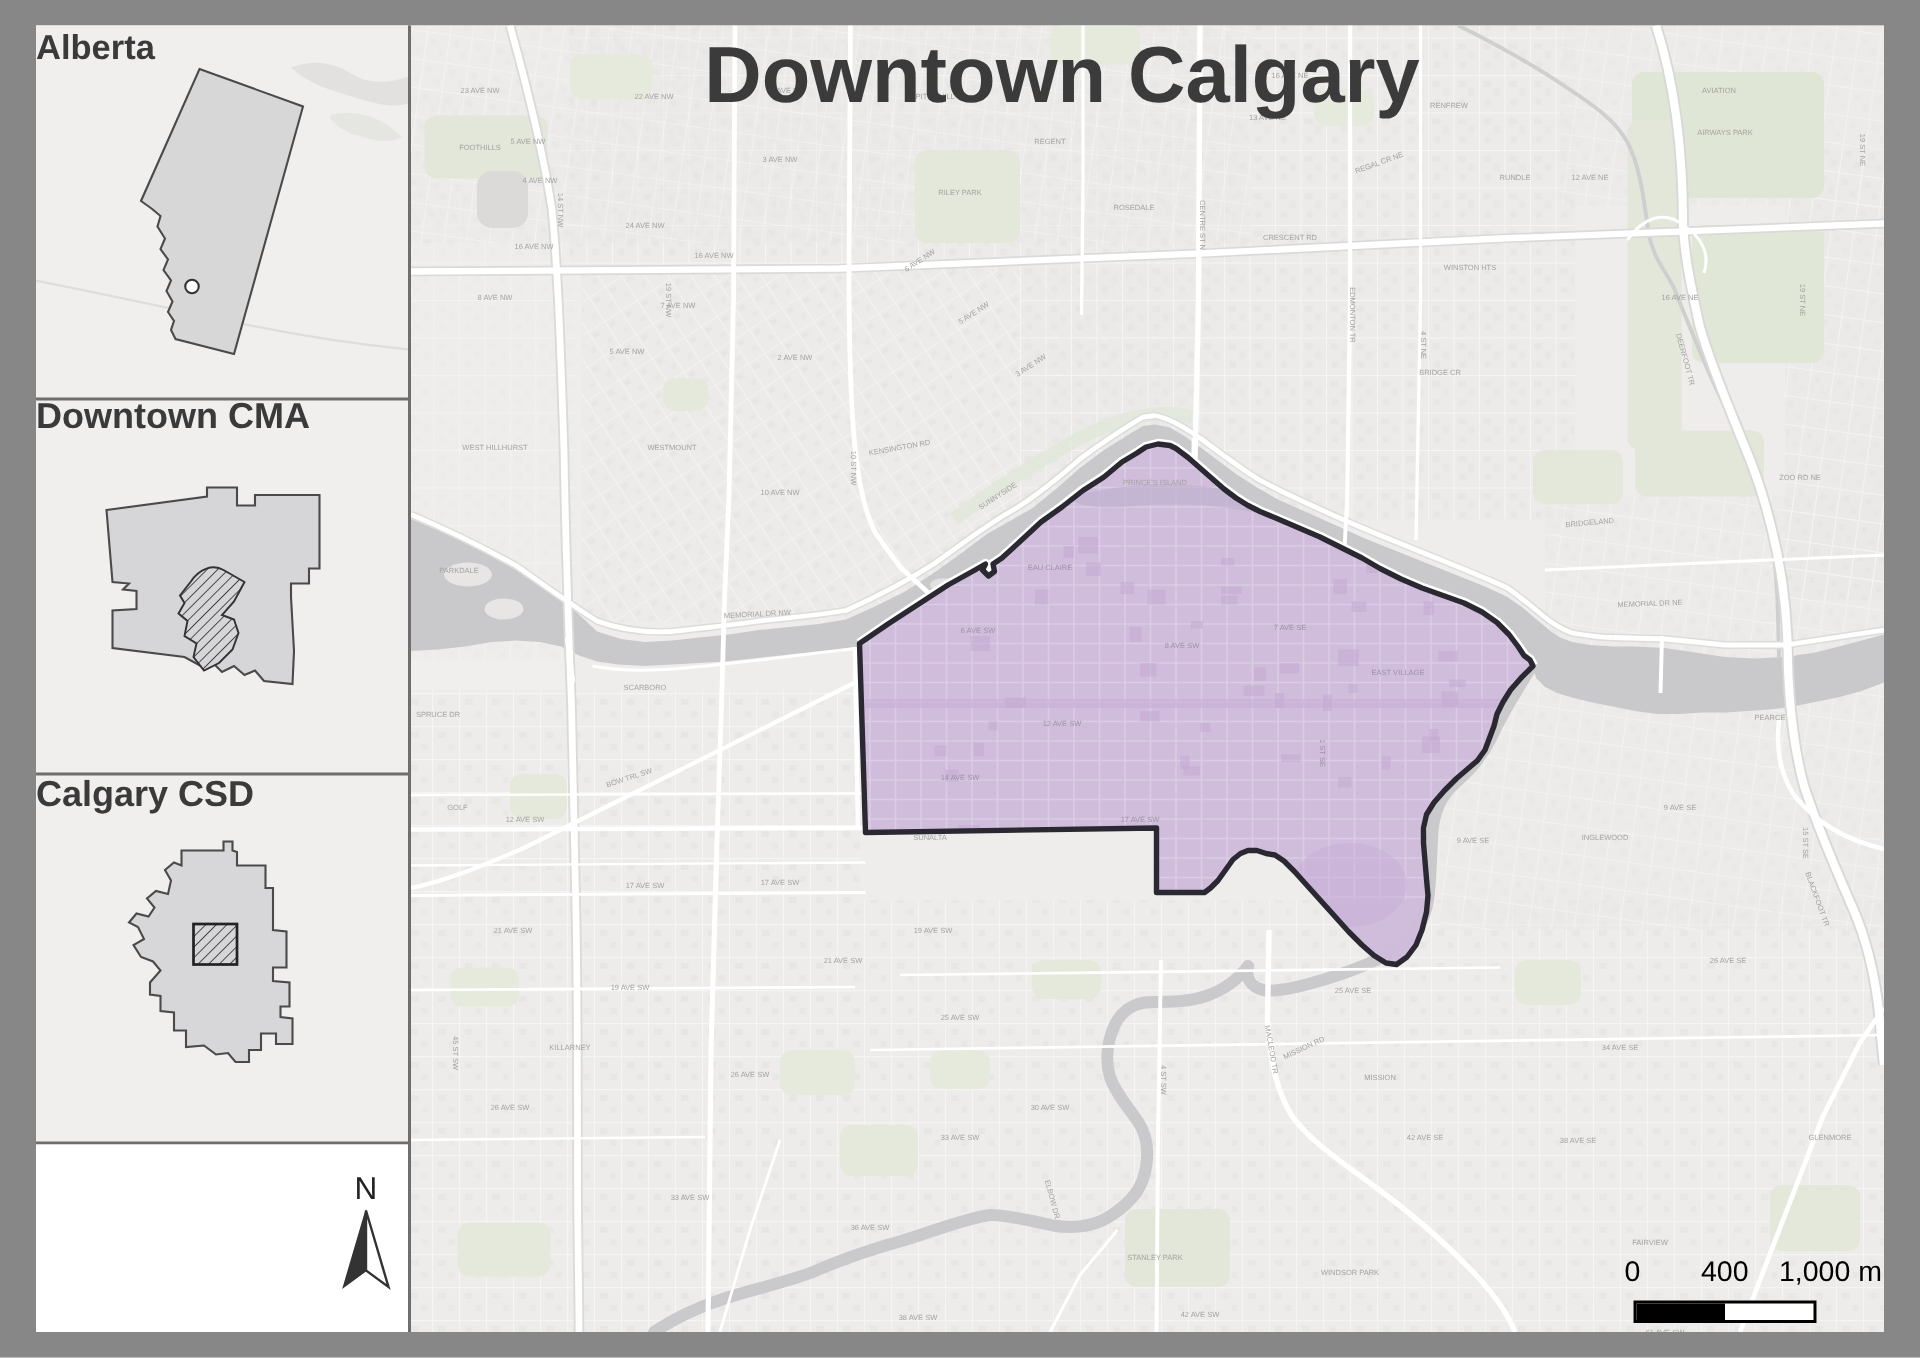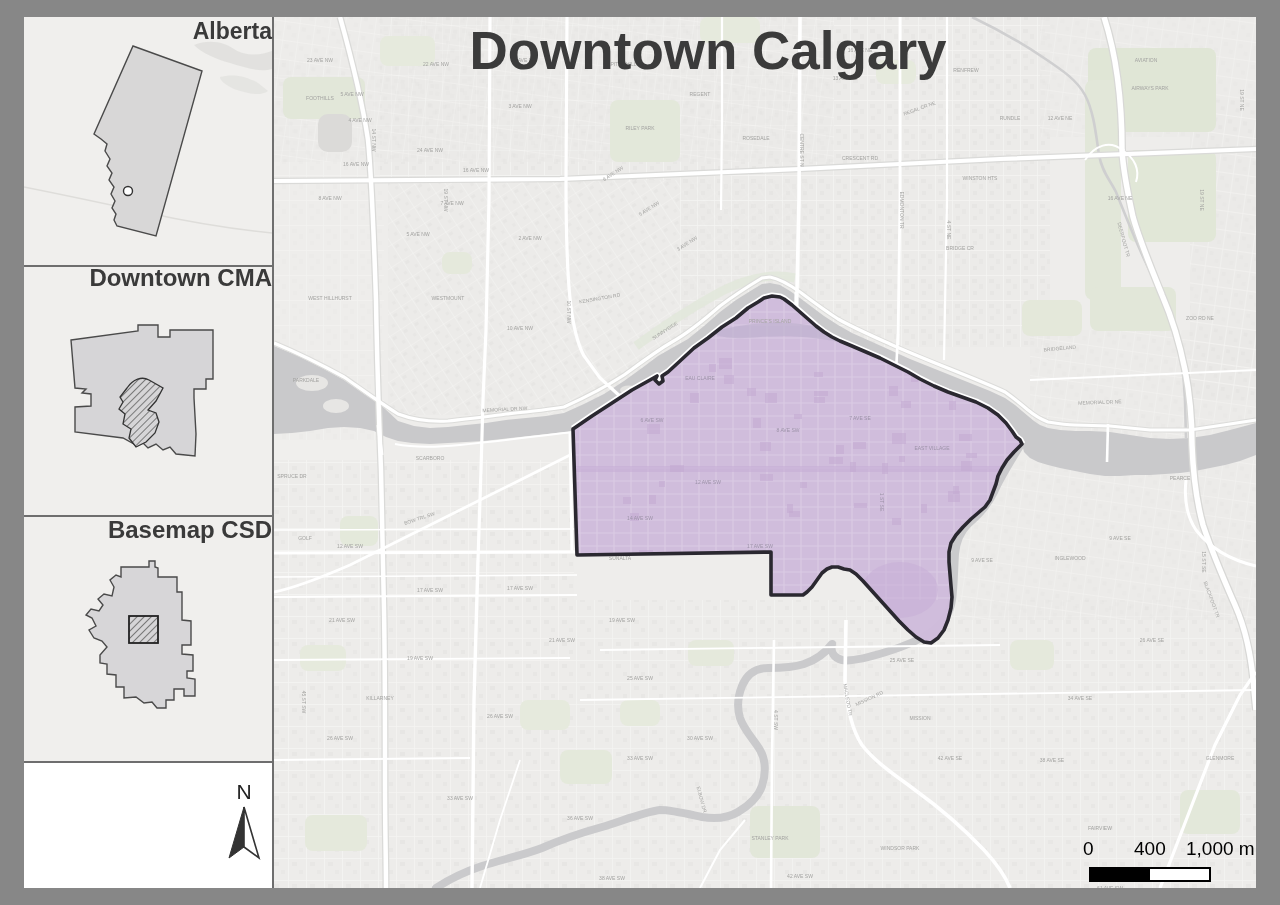--- a/index.html
+++ b/index.html
@@ -1,19 +1,19 @@
 <!DOCTYPE html>
 <html><head>
 <meta charset="utf-8">
 <style>
   html,body{margin:0;padding:0;}
   body{width:1280px;height:905px;overflow:hidden;font-family:"Liberation Sans", sans-serif;}
   #frame{position:absolute;left:0;top:0;width:1280px;height:905px;background:#878787;}
   #content{position:absolute;left:24px;top:17px;width:1232px;height:871px;background:#efeeec;}
-  .panel-title{position:absolute;left:24px;width:248px;text-align:right;font-weight:bold;color:#3a3a3a;font-size:24px;letter-spacing:0px;}
+  .panel-title{position:absolute;left:24px;width:248px;text-align:left;font-weight:bold;color:#3a3a3a;font-size:24px;letter-spacing:0px;}
   #sidebar-bg{position:absolute;left:24px;top:17px;width:248px;height:871px;background:#f0efed;}
   .hline{position:absolute;left:24px;width:250px;height:2px;background:#6e6e6e;}
   #vdivider{position:absolute;left:272px;top:17px;width:2px;height:871px;background:#6e6e6e;}
   #infobox{position:absolute;left:24px;top:763px;width:248px;height:125px;background:#ffffff;}
   #infotext{position:absolute;left:5px;top:4px;font-size:14.5px;line-height:17px;color:#111;white-space:nowrap;}
   #maintitle{position:absolute;left:274px;top:20px;width:868px;text-align:center;font-weight:bold;font-size:53px;color:#3b3b3b;letter-spacing:0px;}
   #scalelabels{position:absolute;left:1050px;top:838px;width:206px;height:20px;font-size:19px;color:#000;}
   #scalebar{position:absolute;left:1089px;top:867px;width:118px;height:11px;background:#fff;border:2px solid #000;}
   #scalebar .half{position:absolute;left:0;top:0;width:59px;height:11px;background:#000;}
 </style>
@@ -407,21 +407,21 @@
 </svg>
 </div>
 
 <div class="hline" style="top:265px;"></div>
 <div class="hline" style="top:515px;"></div>
 <div class="hline" style="top:761px;"></div>
 <div id="vdivider"></div>
 
 <div class="panel-title" style="top:18px;font-size:23px;">Alberta</div>
 <div class="panel-title" style="top:264px;">Downtown CMA</div>
-<div class="panel-title" style="top:516px;">Basemap CSD</div>
+<div class="panel-title" style="top:516px;">Calgary CSD</div>
 
 <div id="infobox">
 
 <svg style="position:absolute;left:196px;top:18px;" width="48" height="82" viewBox="0 0 48 82">
 <text x="24" y="18" text-anchor="middle" font-family="Liberation Sans, sans-serif" font-size="21" fill="#222">N</text>
 <polygon points="24,26 9,77 24,66" fill="#333" stroke="#333" stroke-width="1"></polygon>
 <polygon points="24,26 39,77 24,66" fill="#ffffff" stroke="#333" stroke-width="1.6"></polygon>
 </svg>
 </div>
 

